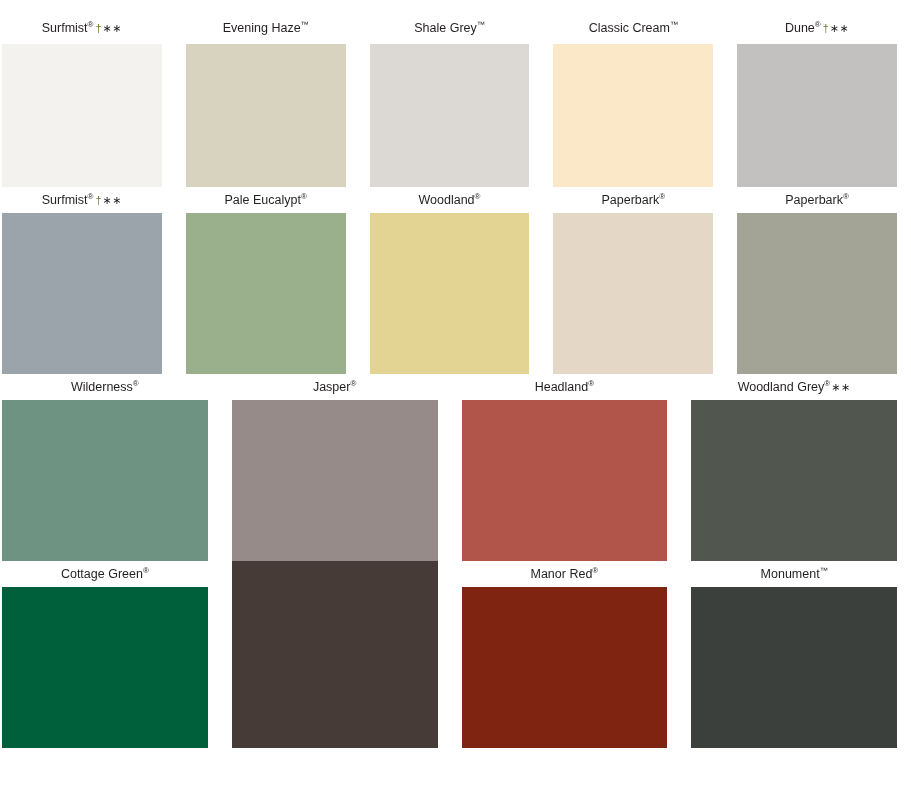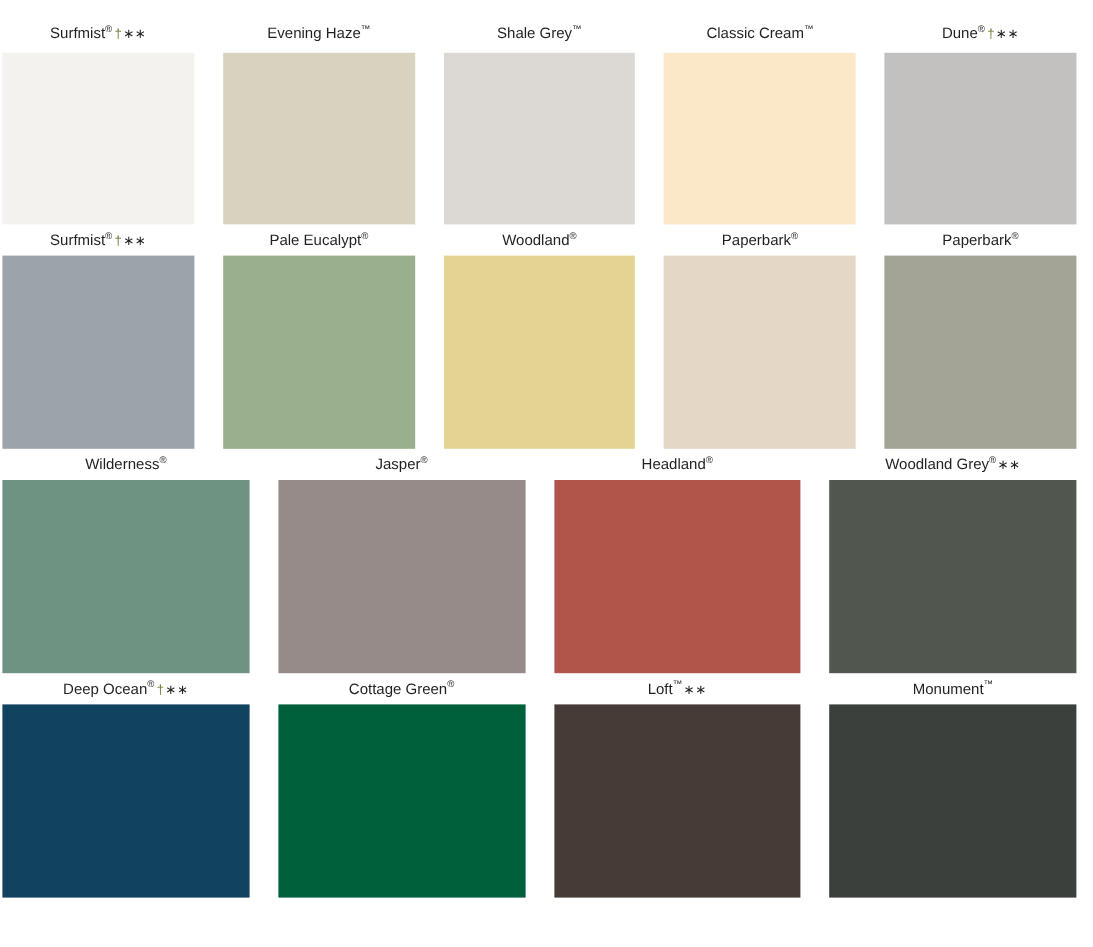--- a/index.html
+++ b/index.html
@@ -150,29 +150,28 @@
         <div class="swatch-label"><span class="nm">Headland</span><sup>®</sup></div>
         <div class="swatch-chip" style="background: rgb(177, 84, 74);"></div>
       </div>
       <div class="swatch-cell">
         <div class="swatch-label"><span class="nm">Woodland Grey</span><sup>®</sup><span class="stars">∗∗</span></div>
         <div class="swatch-chip" style="background: rgb(81, 86, 79);"></div>
       </div>
     </div>
     <div class="swatch-row">
       <div class="swatch-cell">
-        <div class="swatch-label"><span class="nm">Deep Ocean</span><sup>®</sup><span class="dagger">†</span><span class="stars">∗∗</span></div>
-        <div class="swatch-chip" style="background: rgb(17, 66, 96);"></div>
-      </div>
-      <div class="swatch-cell">
         <div class="swatch-label"><span class="nm">Cottage Green</span><sup>®</sup></div>
         <div class="swatch-chip" style="background: rgb(0, 96, 60);"></div>
       </div>
       <div class="swatch-cell">
-        <div class="swatch-label"><span class="nm">Loft</span><sup>™</sup><span class="stars">∗∗</span></div>
         <div class="swatch-chip" style="background: rgb(70, 59, 54);"></div>
+      </div>
+      <div class="swatch-cell">
+        <div class="swatch-label"><span class="nm">Manor Red</span><sup>®</sup></div>
+        <div class="swatch-chip" style="background: rgb(126, 36, 16);"></div>
       </div>
       <div class="swatch-cell">
         <div class="swatch-label"><span class="nm">Monument</span><sup>™</sup></div>
         <div class="swatch-chip" style="background: rgb(60, 64, 61);"></div>
       </div>
     </div>
   </div>
 
 </body></html>

